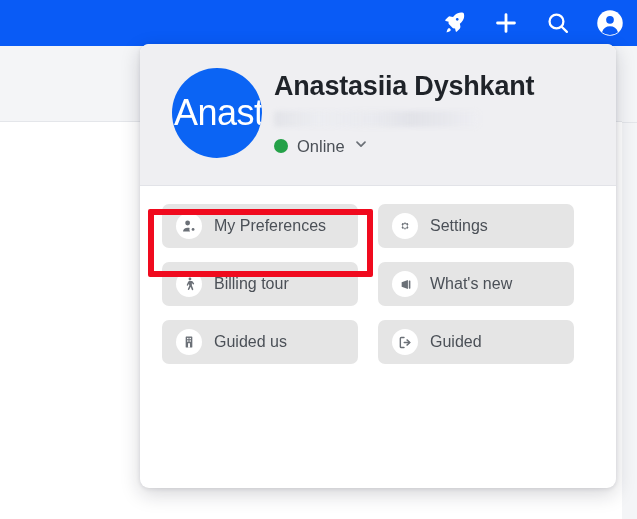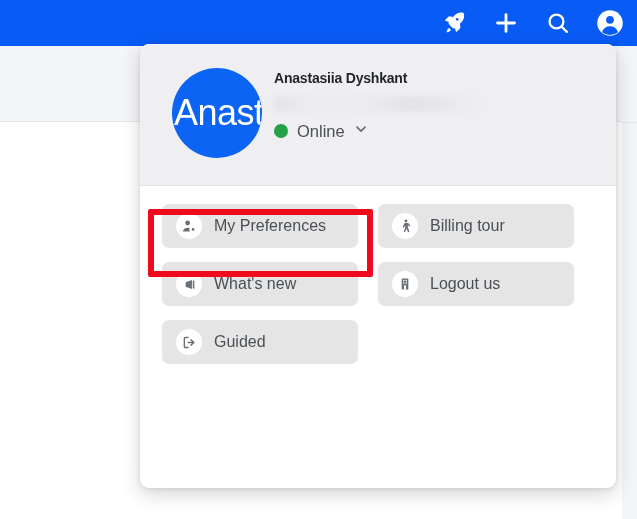--- a/index.html
+++ b/index.html
@@ -109,21 +109,21 @@
     white-space: nowrap;
     line-height: 1;
     letter-spacing: -0.5px;
   }
   .user-info {
     position: absolute;
     left: 134px; top: 26px;
     right: 16px;
   }
   .user-name {
-    font-size: 14px;
+    font-size: 27px;
     font-weight: 700;
     color: #1F2329;
     letter-spacing: -0.2px;
     line-height: 1.2;
     white-space: nowrap;
   }
   .user-email-blurred {
     margin-top: 9px;
     width: 205px; height: 16px;
     border-radius: 4px;
@@ -279,20 +279,29 @@
           <svg width="15" height="15" viewBox="0 0 16 16" fill="#6B7077">
             <circle cx="6" cy="4.3" r="2.6"></circle>
             <path d="M1.1 13.4c0-2.6 2.2-4.2 4.9-4.2.8 0 1.5.1 2.2.4-.2.5-.3 1-.3 1.5 0 .9.3 1.7.8 2.3H1.1z"></path>
             <circle cx="11.8" cy="11.1" r="1.5"></circle>
             <path d="M11.8 7.9l.5 1.1 1.2-.2.4.8-.9.8.9.8-.4.8-1.2-.2-.5 1.1h-.9l-.5-1.1-1.2.2-.4-.8.9-.8-.9-.8.4-.8 1.2.2.5-1.1z" fill-opacity="0"></path>
           </svg>
         </span>
         <span class="menu-label">My Preferences</span>
       </button>
 
+      <button class="menu-btn">
+        <span class="menu-ico-circle">
+          <svg width="14" height="14" viewBox="0 0 16 16" fill="#6B7077">
+            <path d="M8 0.8l.9 1.9 2.1-.5.9 1.5-1.4 1.6 1.4 1.6-.9 1.5-2.1-.5L8 9.8l-.9-1.9-2.1.5-.9-1.5 1.4-1.6L4.1 3.7l.9-1.5 2.1.5L8 .8z" transform="translate(0,2.3) scale(1,1.05)"></path>
+            <circle cx="8" cy="8" r="2.4" fill="#ffffff"></circle>
+          </svg>
+        </span>
+        <span class="menu-label">Settings</span>
+      </button>
 
       <button class="menu-btn">
         <span class="menu-ico-circle">
           <svg width="14" height="14" viewBox="0 0 16 16" fill="#6B7077">
             <circle cx="9.1" cy="2.3" r="1.6"></circle>
             <path d="M8.6 4.5c-.8 0-1.4.4-1.7 1.1L5.5 8.8c-.2.4 0 .9.4 1.1.4.2.9 0 1.1-.4l.8-1.7.6 2.3-1.7 3.5c-.2.5 0 1 .4 1.2.5.2 1 0 1.2-.4l1.6-3.2 1.3 3.3c.2.5.7.7 1.2.5.4-.2.7-.7.5-1.2l-1.6-4.2V6.7l1 1.5c.3.4.8.5 1.2.2.4-.3.5-.8.2-1.2l-1.8-2.3c-.3-.3-.7-.4-1.1-.4H8.6z"></path>
           </svg>
         </span>
         <span class="menu-label">Billing tour</span>
       </button>
@@ -312,21 +321,21 @@
         <span class="menu-ico-circle">
           <svg width="14" height="14" viewBox="0 0 16 16" fill="#6B7077">
             <rect x="4.2" y="1.6" width="7.6" height="12.8" rx="0.8"></rect>
             <rect x="5.8" y="3.3" width="1.6" height="1.5" fill="#ffffff"></rect>
             <rect x="8.6" y="3.3" width="1.6" height="1.5" fill="#ffffff"></rect>
             <rect x="5.8" y="6.1" width="1.6" height="1.5" fill="#ffffff"></rect>
             <rect x="8.6" y="6.1" width="1.6" height="1.5" fill="#ffffff"></rect>
             <rect x="6.9" y="9.4" width="2.2" height="5" fill="#ffffff"></rect>
           </svg>
         </span>
-        <span class="menu-label">Logout us</span>
+        <span class="menu-label">Guided us</span>
       </button>
 
       <button class="menu-btn">
         <span class="menu-ico-circle">
           <svg width="15" height="15" viewBox="0 0 16 16" fill="none" stroke="#6B7077" stroke-width="1.5">
             <path d="M6.4 2.6H3.5a1 1 0 0 0-1 1v8.8a1 1 0 0 0 1 1h2.9" stroke-linecap="round"></path>
             <path d="M9.6 5.2L12.6 8l-3 2.8" stroke-linecap="round" stroke-linejoin="round"></path>
             <path d="M12.4 8H6.6" stroke-linecap="round"></path>
           </svg>
         </span>

